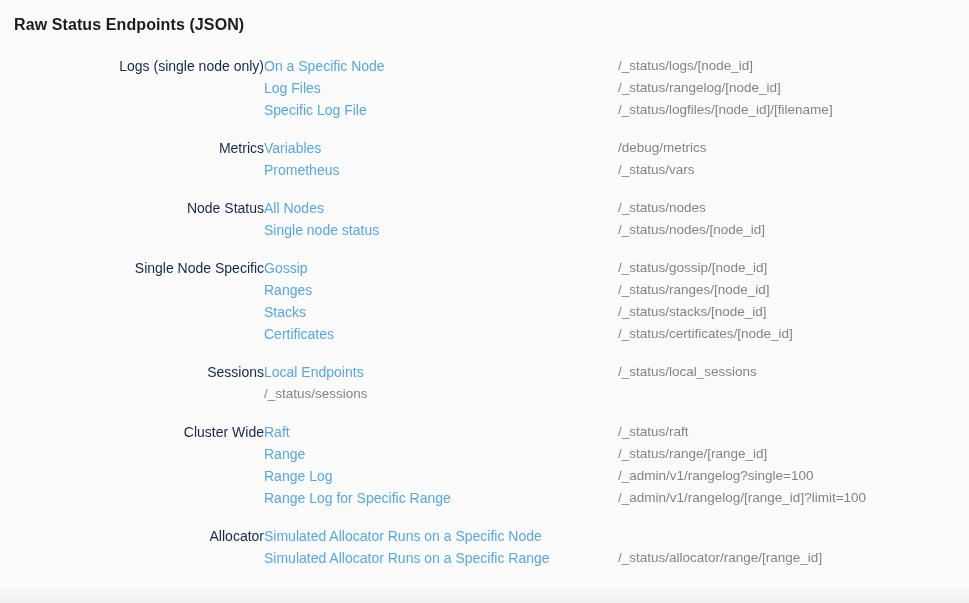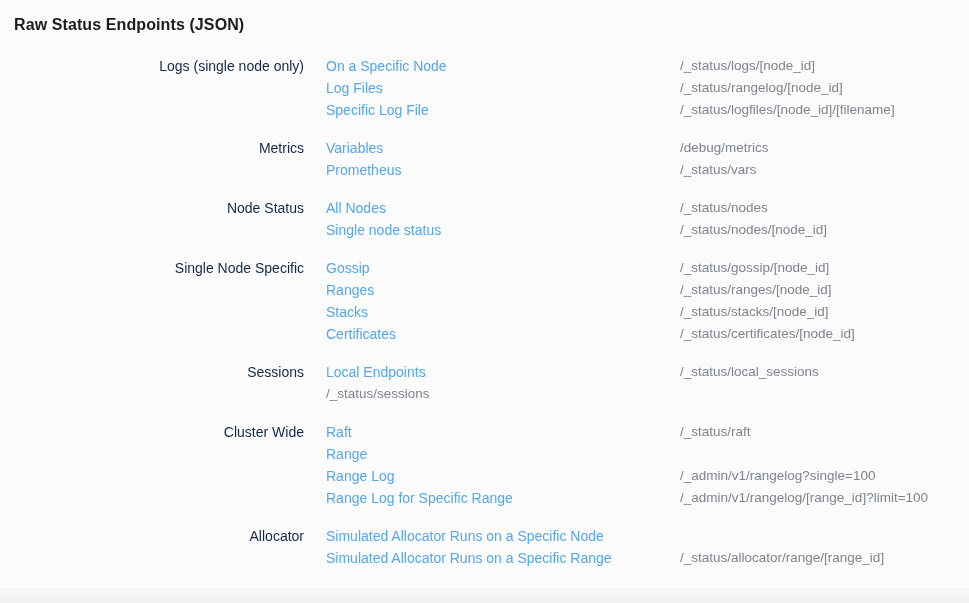--- a/index.html
+++ b/index.html
@@ -26,23 +26,22 @@
     display: flex;
     margin-bottom: 16px;
   }
   .section-label {
     width: 264px;
     flex-shrink: 0;
     text-align: right;
     font-size: 14px;
     line-height: 22px;
     color: #152849;
-    margin-left: 40px;
   }
-  .rows { margin-left: 22px; }
+  .rows { }
   .row {
     display: flex;
     line-height: 22px;
   }
   .row .link {
     width: 354px;
     flex-shrink: 0;
     font-size: 14px;
     color: #53a7ea;
     text-decoration: none;
@@ -150,20 +149,21 @@
 
   <div class="section">
     <div class="section-label">Cluster Wide</div>
     <div class="rows">
       <div class="row">
         <a class="link">Raft</a>
         <span class="path">/_status/raft</span>
       </div>
       <div class="row">
         <a class="link">Range</a>
+        <span class="path">/_status/range/[range_id]</span>
       </div>
       <div class="row">
         <a class="link">Range Log</a>
         <span class="path">/_admin/v1/rangelog?single=100</span>
       </div>
       <div class="row">
         <a class="link">Range Log for Specific Range</a>
         <span class="path">/_admin/v1/rangelog/[range_id]?limit=100</span>
       </div>
     </div>

